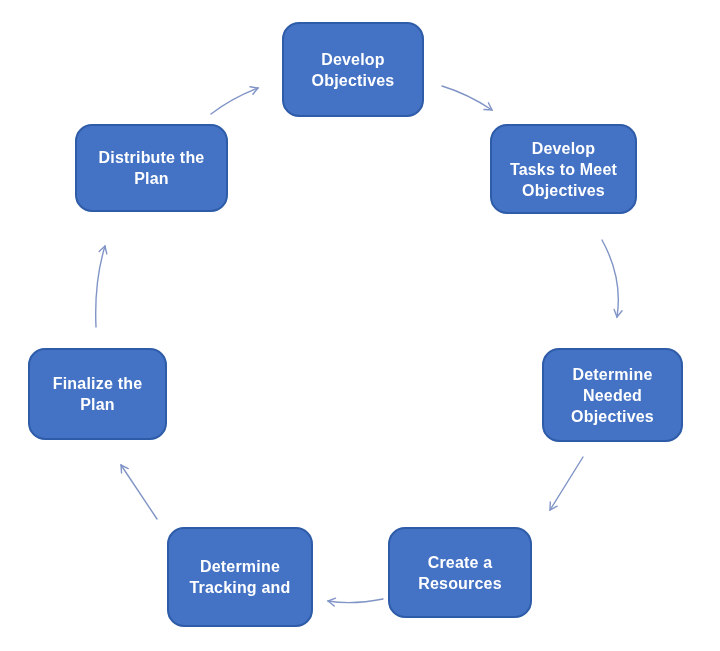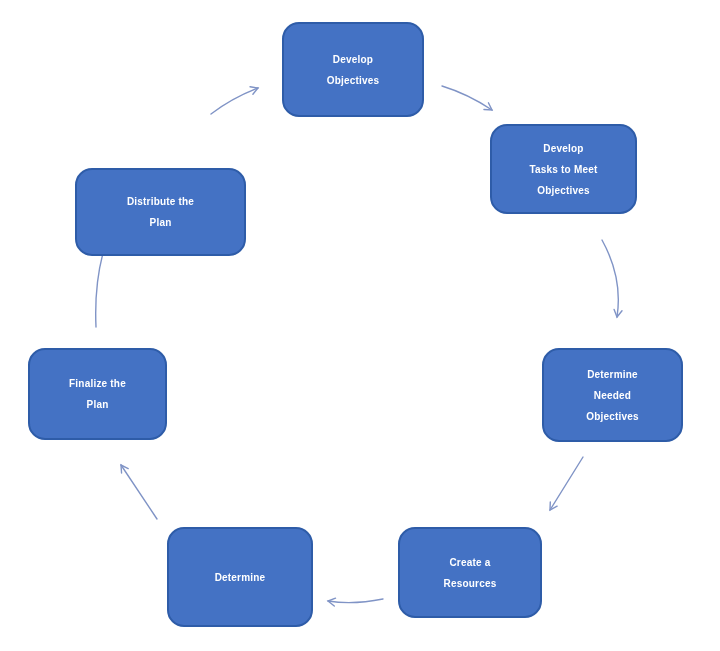--- a/index.html
+++ b/index.html
@@ -38,21 +38,21 @@
     background: var(--node-fill);
     border: 2px solid var(--node-border);
     border-radius: 17px;
     color: var(--node-text);
     display: flex;
     flex-direction: column;
     align-items: center;
     justify-content: center;
     text-align: center;
     font-weight: bold;
-    font-size: 10px;
+    font-size: 16px;
     line-height: 21px;
     letter-spacing: 0.2px;
   }
   .node .line { white-space: nowrap; }
 </style>
 </head>
 <body>
 
 <div class="canvas">
 
@@ -81,32 +81,33 @@
     <div class="line">Tasks to Meet</div>
     <div class="line">Objectives</div>
   </div>
 
   <div class="node" style="left:542px; top:348px; width:141px; height:94px;">
     <div class="line">Determine</div>
     <div class="line">Needed</div>
     <div class="line">Objectives</div>
   </div>
 
-  <div class="node" style="left:398px; top:527px; width:144px; height:91px;">
+  <div class="node" style="left:388px; top:527px; width:144px; height:91px;">
     <div class="line">Create a</div>
     <div class="line">Resources</div>
   </div>
 
   <div class="node" style="left:167px; top:527px; width:146px; height:100px;">
     <div class="line">Determine</div>
+    <div class="line">Tracking and</div>
   </div>
 
   <div class="node" style="left:28px; top:348px; width:139px; height:92px;text-align:right;">
     <div class="line">Finalize the</div>
     <div class="line">Plan</div>
   </div>
 
-  <div class="node" style="left:75px; top:124px; width:171px; height:88px;margin-top:44px;">
+  <div class="node" style="left:75px; top:124px; width:153px; height:88px;">
     <div class="line">Distribute the</div>
     <div class="line">Plan</div>
   </div>
 
 </div>
 
 </body></html>

